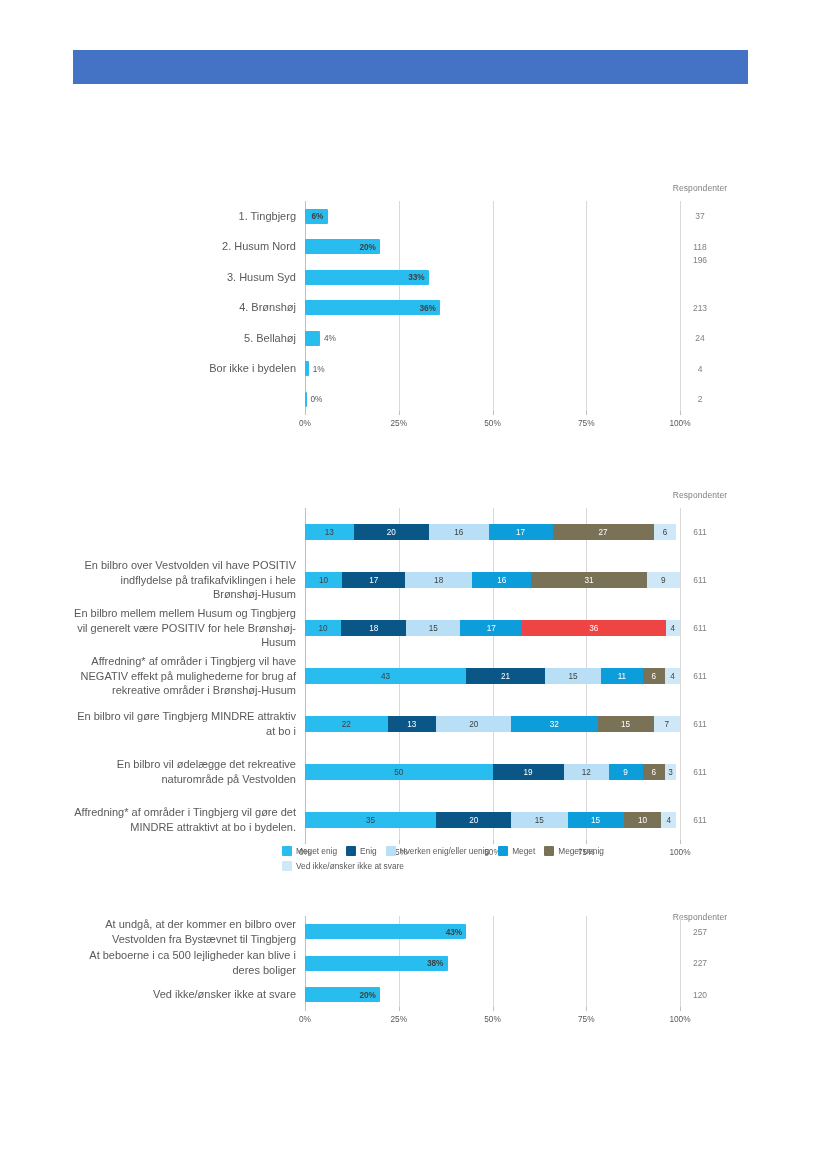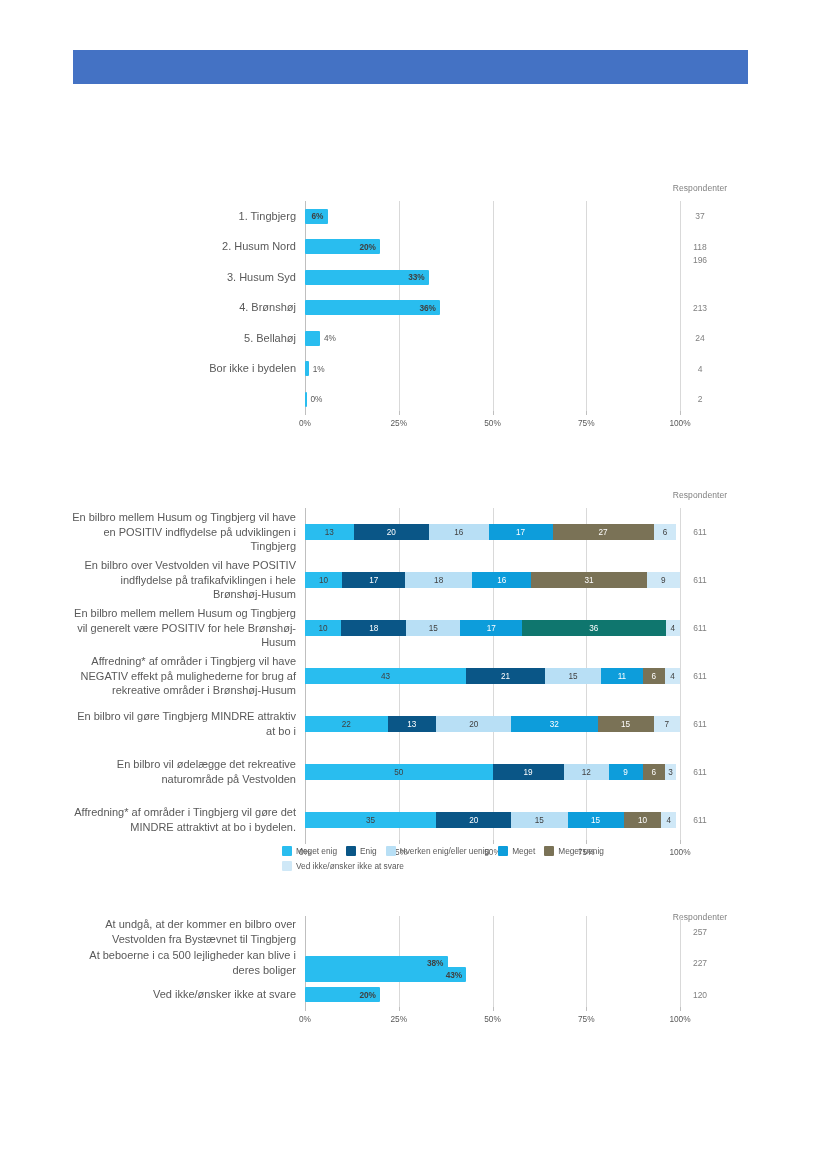--- a/index.html
+++ b/index.html
@@ -128,21 +128,20 @@
   </div>
 
   <div class="chart" id="chart2" style="left:70px;top:490px;width:690px;height:400px;">
     <div class="resp-head">Respondenter</div>
     <div class="rows" id="c2rows" style="position: absolute; left: 0px; top: 18px; width: 690px; height: 336px;">
         <div class="grid axis" style="left: 235px; height: 336px; top: 0px;"></div>
         <div class="grid" style="left: 328.75px; height: 336px; top: 0px;"></div>
         <div class="grid" style="left: 422.5px; height: 336px; top: 0px;"></div>
         <div class="grid" style="left: 516.25px; height: 336px; top: 0px;"></div>
         <div class="grid" style="left: 610px; height: 336px; top: 0px;"></div>
-        <div class="rowlabel" style="position: absolute; left: 0px; width: 235px; top: 0px; height: 48px; display: flex; align-items: center; justify-content: flex-end;">En bilbro mellem Husum og Tingbjerg vil have en POSITIV indflydelse på udviklingen i Tingbjerg</div>
         <div class="stack" style="left: 235px; top: 16px; width: 375px;">
           <div class="seg" style="width: 48.75px; background: rgb(41, 189, 239); color: rgb(64, 64, 64);">13</div>
           <div class="seg" style="width: 75px; background: rgb(10, 86, 135); color: rgb(255, 255, 255);">20</div>
           <div class="seg" style="width: 60px; background: rgb(184, 223, 245); color: rgb(64, 64, 64);">16</div>
           <div class="seg" style="width: 63.75px; background: rgb(13, 157, 219); color: rgb(255, 255, 255);">17</div>
           <div class="seg" style="width: 101.25px; background: rgb(122, 114, 86); color: rgb(255, 255, 255);">27</div>
           <div class="seg" style="width: 22.5px; background: rgb(207, 232, 247); color: rgb(64, 64, 64);">6</div>
         </div>
         <div class="respval" style="left: 570px; top: 19px;">611</div>
         <div class="rowlabel" style="position: absolute; left: 0px; width: 235px; top: 48px; height: 48px; display: flex; align-items: center; justify-content: flex-end;">En bilbro over Vestvolden vil have POSITIV indflydelse på trafikafviklingen i hele Brønshøj-Husum</div>
@@ -154,21 +153,21 @@
           <div class="seg" style="width: 116.25px; background: rgb(122, 114, 86); color: rgb(255, 255, 255);">31</div>
           <div class="seg" style="width: 33.75px; background: rgb(207, 232, 247); color: rgb(64, 64, 64);">9</div>
         </div>
         <div class="respval" style="left: 570px; top: 67px;">611</div>
         <div class="rowlabel" style="position: absolute; left: 0px; width: 235px; top: 96px; height: 48px; display: flex; align-items: center; justify-content: flex-end;">En bilbro mellem mellem Husum og Tingbjerg vil generelt være POSITIV for hele Brønshøj-Husum</div>
         <div class="stack" style="left: 235px; top: 112px; width: 375px;">
           <div class="seg" style="width: 37.5px; background: rgb(41, 189, 239); color: rgb(64, 64, 64);">10</div>
           <div class="seg" style="width: 67.5px; background: rgb(10, 86, 135); color: rgb(255, 255, 255);">18</div>
           <div class="seg" style="width: 56.25px; background: rgb(184, 223, 245); color: rgb(64, 64, 64);">15</div>
           <div class="seg" style="width: 63.75px; background: rgb(13, 157, 219); color: rgb(255, 255, 255);">17</div>
-          <div class="seg" style="width: 149px; background: #0f766e; color: rgb(255, 255, 255);">36</div>
+          <div class="seg" style="width: 149px; background: #ef4444; color: rgb(255, 255, 255);">36</div>
           <div class="seg" style="width: 15px; background: rgb(207, 232, 247); color: rgb(64, 64, 64);">4</div>
         </div>
         <div class="respval" style="left: 570px; top: 115px;">611</div>
         <div class="rowlabel" style="position: absolute; left: 0px; width: 235px; top: 144px; height: 48px; display: flex; align-items: center; justify-content: flex-end;">Affredning* af områder i Tingbjerg vil have NEGATIV effekt på mulighederne for brug af rekreative områder i Brønshøj-Husum</div>
         <div class="stack" style="left: 235px; top: 160px; width: 375px;">
           <div class="seg" style="width: 161.25px; background: rgb(41, 189, 239); color: rgb(64, 64, 64);">43</div>
           <div class="seg" style="width: 78.75px; background: rgb(10, 86, 135); color: rgb(255, 255, 255);">21</div>
           <div class="seg" style="width: 56.25px; background: rgb(184, 223, 245); color: rgb(64, 64, 64);">15</div>
           <div class="seg" style="width: 41.25px; background: rgb(13, 157, 219); color: rgb(255, 255, 255);">11</div>
           <div class="seg" style="width: 22.5px; background: rgb(122, 114, 86); color: rgb(255, 255, 255);">6</div>
@@ -248,21 +247,21 @@
 
   <div class="chart" id="chart3" style="left:70px;top:912px;width:690px;height:130px;">
     <div class="resp-head">Respondenter</div>
     <div class="rows" id="c3rows" style="position: absolute; left: 0px; top: 4px; width: 690px; height: 94.5px;">
         <div class="grid axis" style="left: 235px; height: 94.5px; top: 0px;"></div>
         <div class="grid" style="left: 328.75px; height: 94.5px; top: 0px;"></div>
         <div class="grid" style="left: 422.5px; height: 94.5px; top: 0px;"></div>
         <div class="grid" style="left: 516.25px; height: 94.5px; top: 0px;"></div>
         <div class="grid" style="left: 610px; height: 94.5px; top: 0px;"></div>
         <div class="rowlabel" style="position: absolute; left: 0px; width: 235px; top: 0px; height: 31.5px; display: flex; align-items: center; justify-content: flex-end;">At undgå, at der kommer en bilbro over Vestvolden fra Bystævnet til Tingbjerg</div>
-        <div class="bar" style="left: 235px; top: 8.25px; width: 161.25px; margin-top: 43px;">
+        <div class="bar" style="left: 235px; top: 8.25px; width: 161.25px;">
           <span class="val">43%</span>
         </div>
         <div class="respval" style="left: 570px; top: 10.75px;">257</div>
         <div class="rowlabel" style="position: absolute; left: 0px; width: 235px; top: 31.5px; height: 31.5px; display: flex; align-items: center; justify-content: flex-end;">At beboerne i ca 500 lejligheder kan blive i deres boliger</div>
         <div class="bar" style="left: 235px; top: 39.75px; width: 142.5px;">
           <span class="val">38%</span>
         </div>
         <div class="respval" style="left: 570px; top: 42.25px;">227</div>
         <div class="rowlabel" style="position: absolute; left: 0px; width: 235px; top: 63px; height: 31.5px; display: flex; align-items: center; justify-content: flex-end;">Ved ikke/ønsker ikke at svare</div>
         <div class="bar" style="left: 235px; top: 71.25px; width: 75px;">

